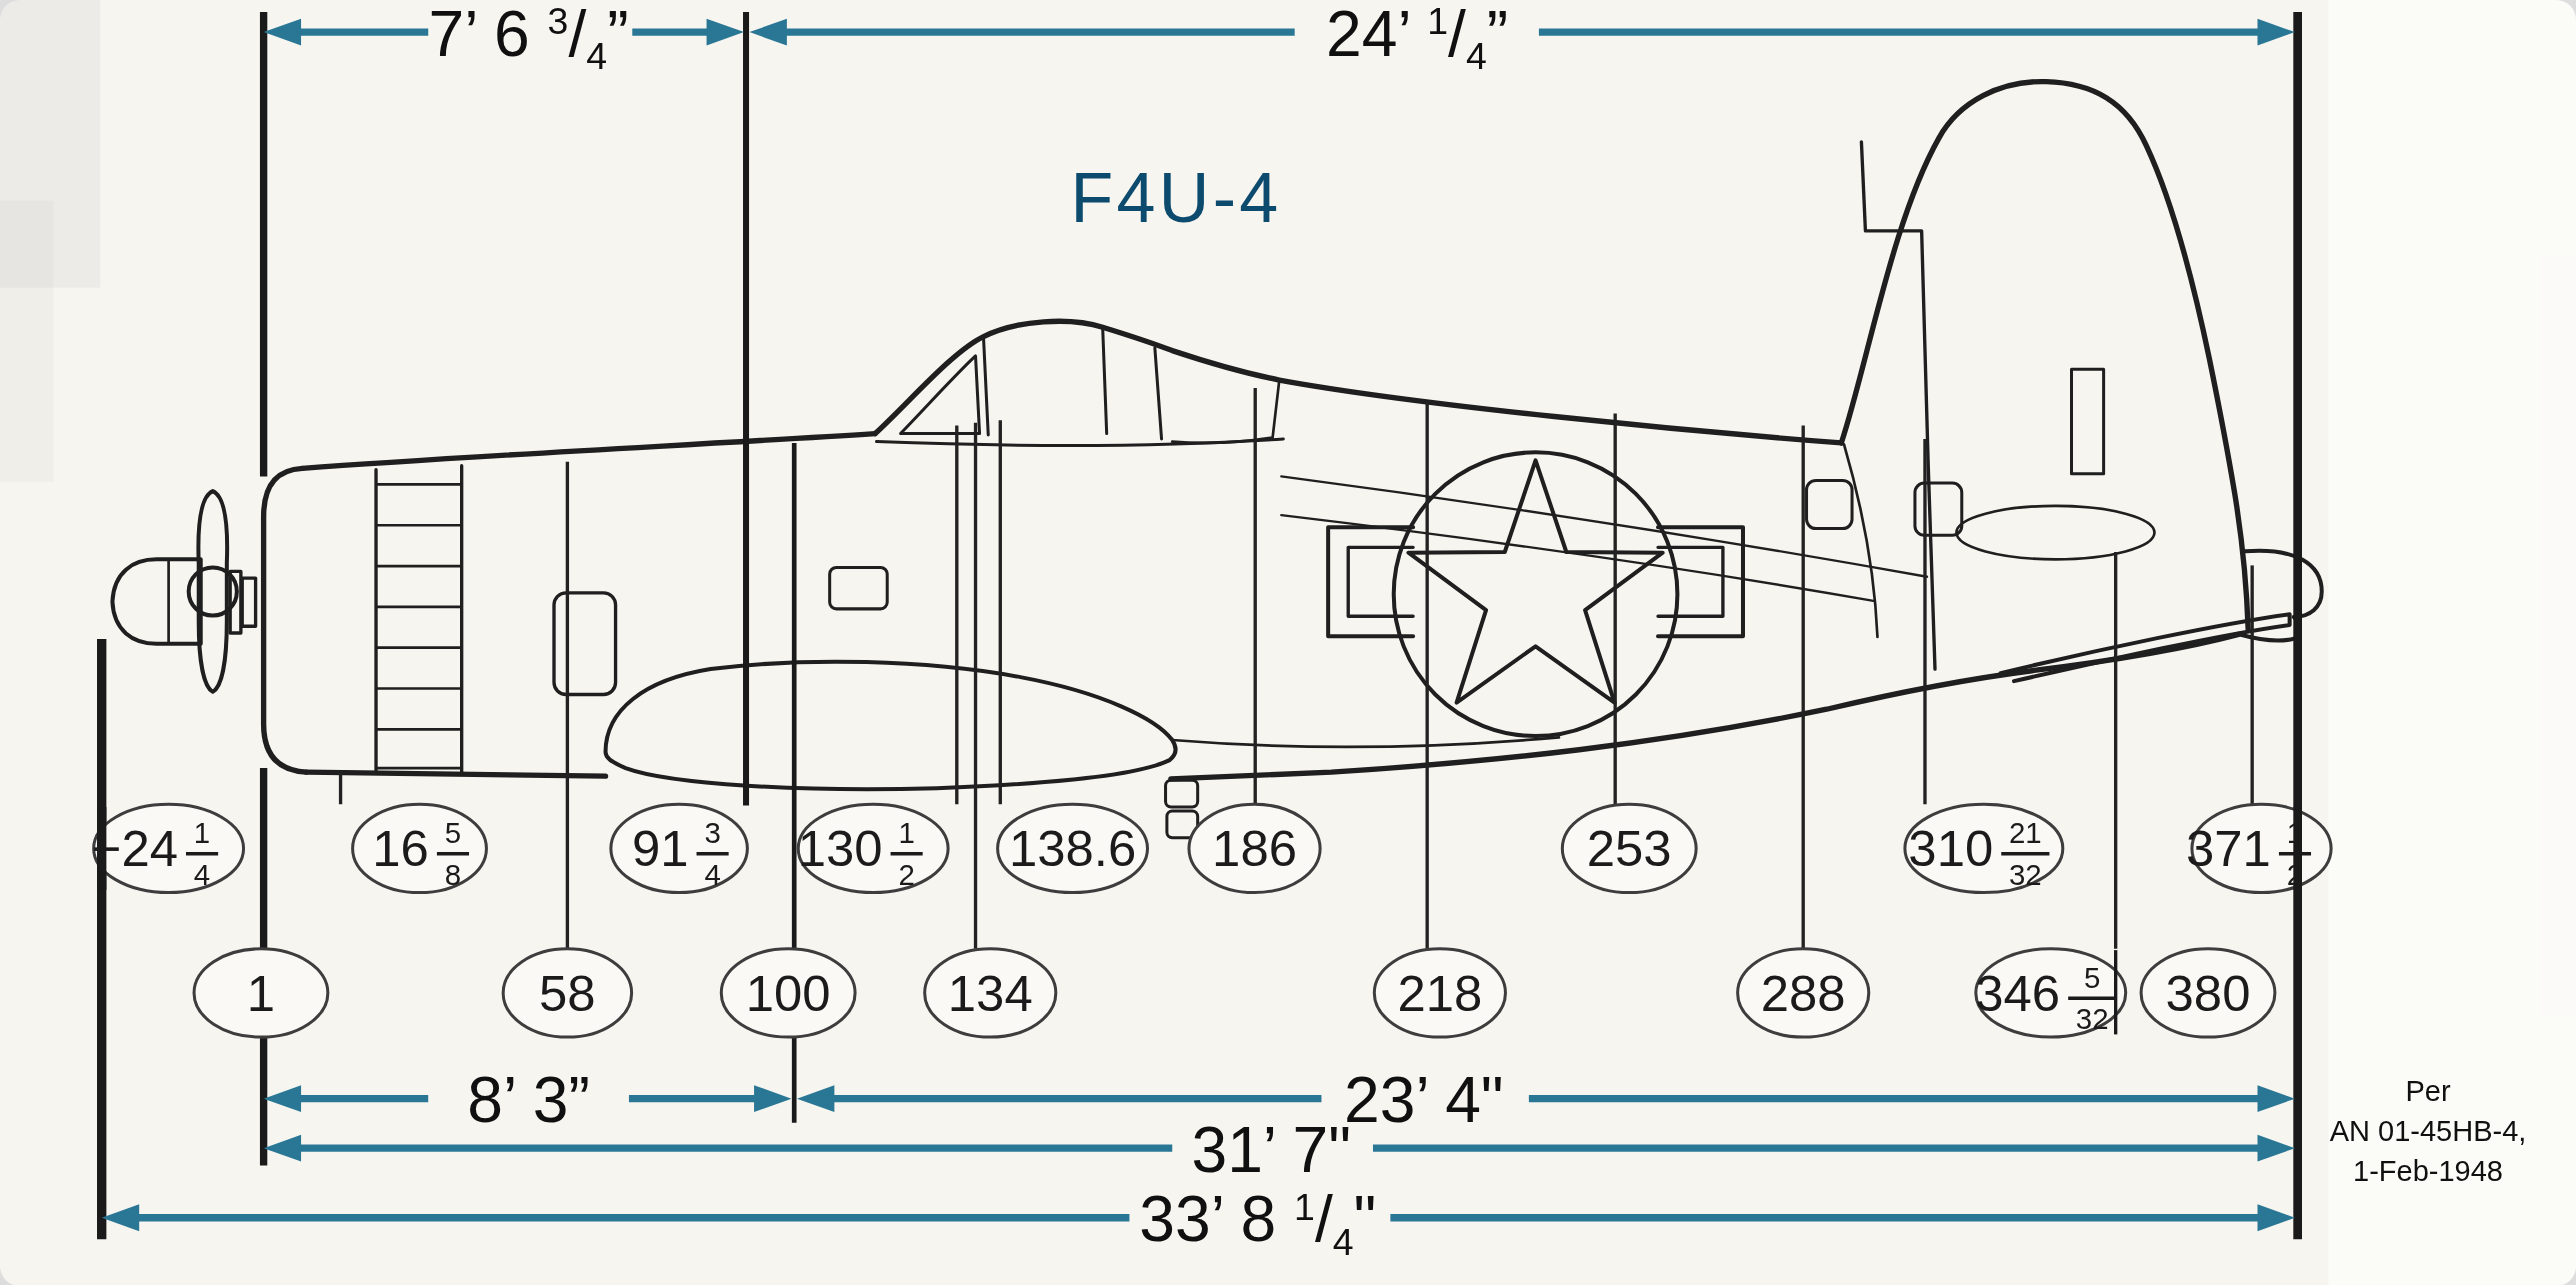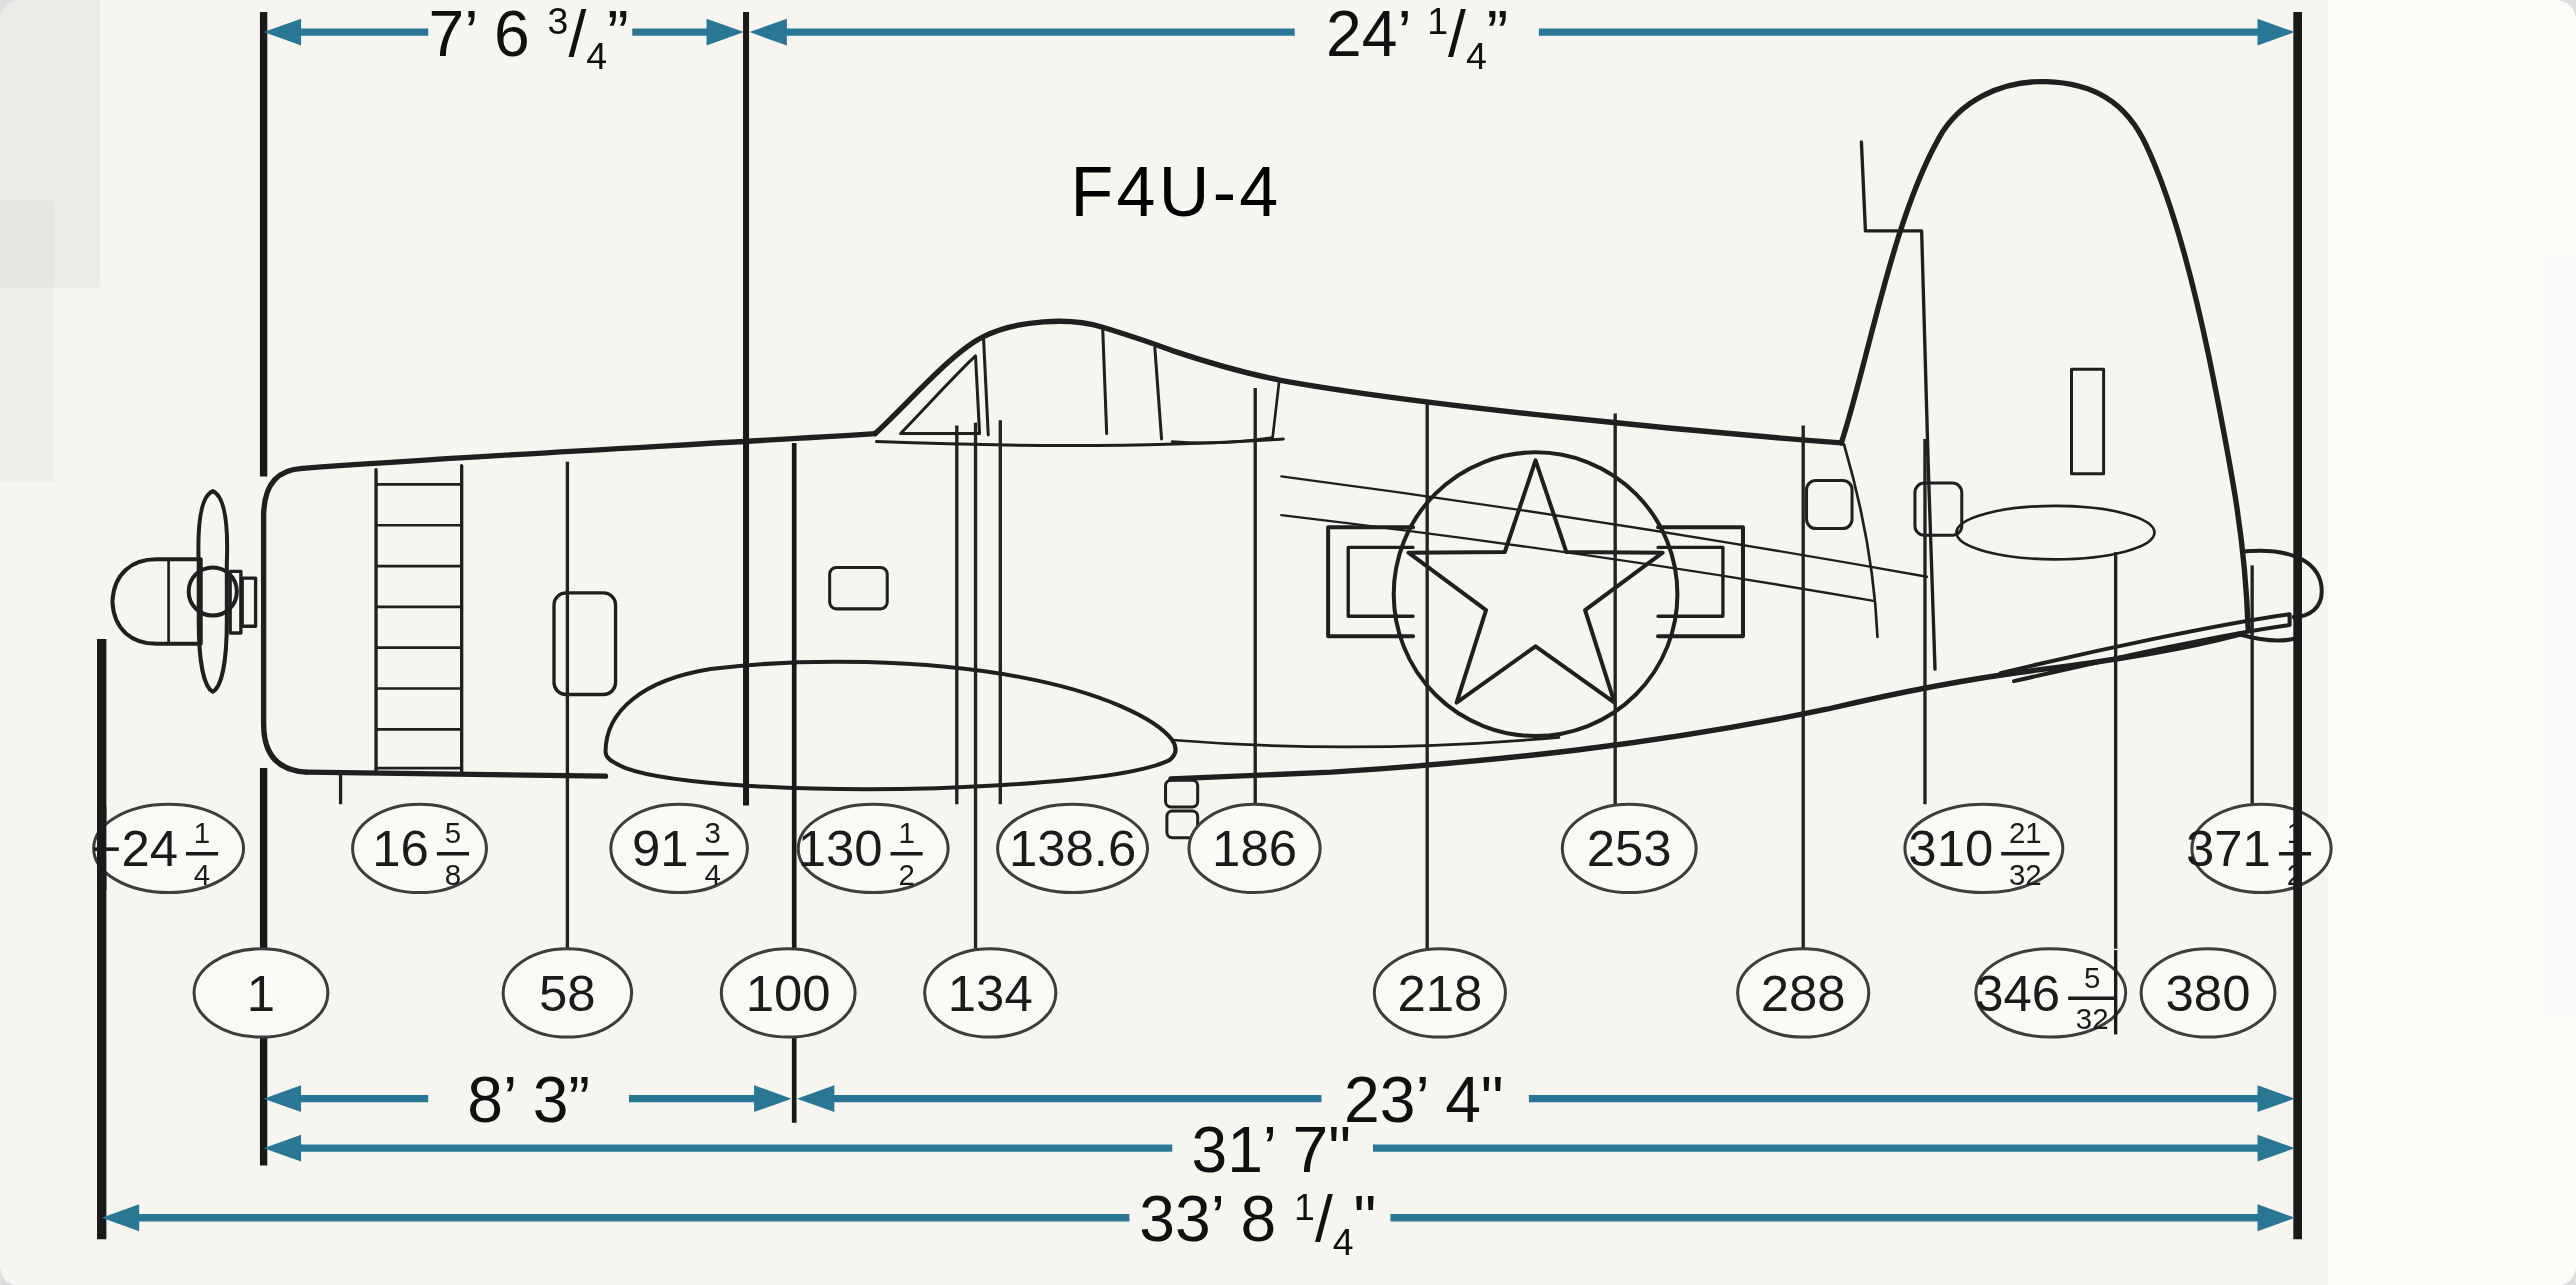--- a/index.html
+++ b/index.html
@@ -6,22 +6,22 @@
   .canvas{
     position:relative;
     width:2576px;height:1286px;
     background:#f7f5f0;
     overflow:hidden;
     font-family:"Liberation Sans", sans-serif;
     border-radius:20px;
   }
   svg{position:absolute;left:0;top:0;width:2576px;height:1286px;display:block;}
   .title{
-    position:absolute;left:1176px;top:152px;transform:translateX(-50%);
-    font-size:70px;letter-spacing:3.3px;color:#000000;white-space:nowrap;
+    position:absolute;left:1176px;top:158px;transform:translateX(-50%);
+    font-size:70px;letter-spacing:3.3px;color:#0c4a6e;white-space:nowrap;
   }
   .note{
     position:absolute;left:2294px;top:1071px;width:268px;
     text-align:center;font-size:29px;line-height:40px;color:#101010;
   }
   .art{stroke:#1f1f1f;fill:none;stroke-linecap:round;stroke-linejoin:round;}
   .w8{stroke-width:8;} .w6{stroke-width:6;} .w5{stroke-width:5;}
   .w45{stroke-width:4.5;} .w4{stroke-width:4;} .w35{stroke-width:3.5;}
 </style>
 </head>
@@ -200,14 +200,19 @@
       </g>
     <g id="gen-overlays">
         <line x1="152" y1="1206" x2="152" y2="1330" stroke="#1a1a1a" stroke-width="14"></line>
         <line x1="3434" y1="1206" x2="3434" y2="1330" stroke="#1a1a1a" stroke-width="13"></line>
         <line x1="3162" y1="1420" x2="3162" y2="1546" stroke="#1a1a1a" stroke-width="5"></line>
       </g>
   </svg>
 
   <div class="title">F4U-4</div>
 
+  <div class="note">
+    <div>Per</div>
+    <div>AN 01-45HB-4,</div>
+    <div>1-Feb-1948</div>
+  </div>
 </div>
 
 
 </body></html>

